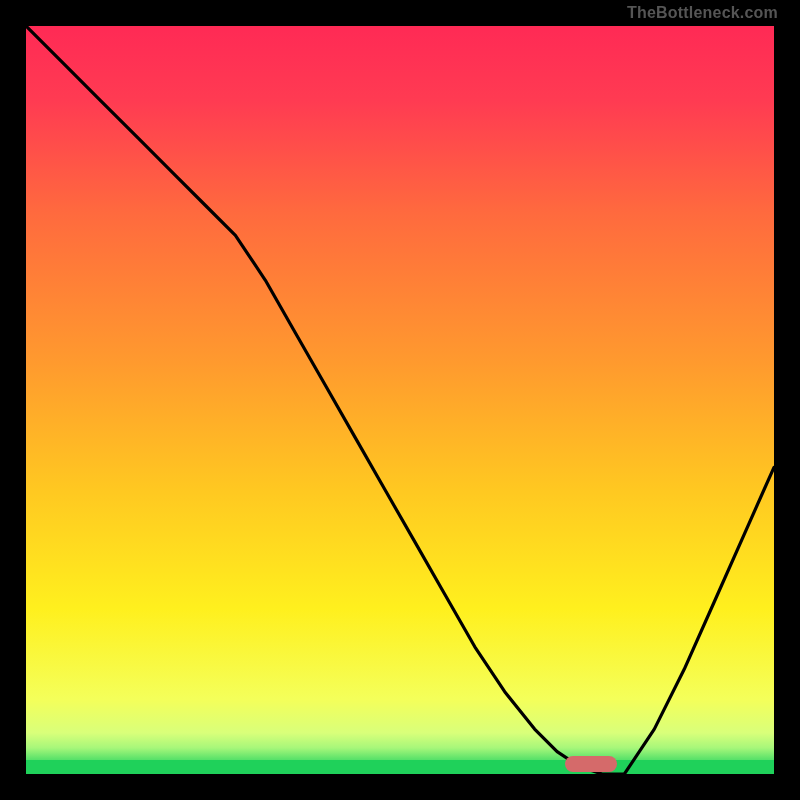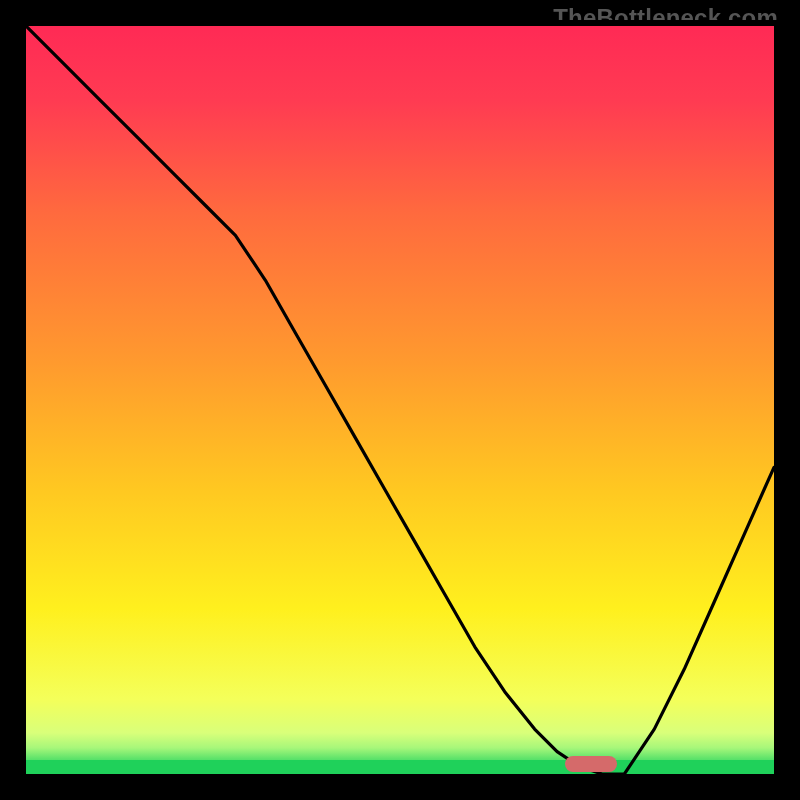--- a/index.html
+++ b/index.html
@@ -15,21 +15,21 @@
   }
   .gradient {
     position: absolute;
     inset: 0;
   }
   .watermark {
     position: absolute;
     top: 4px;
     right: 22px;
     font-family: Arial, Helvetica, sans-serif;
-    font-size: 24px;
+    font-size: 16px;
     font-weight: 600;
     color: #555;
     letter-spacing: 0.2px;
   }
   .curve {
     position: absolute;
     inset: 0;
   }
   .marker {
     position: absolute;

